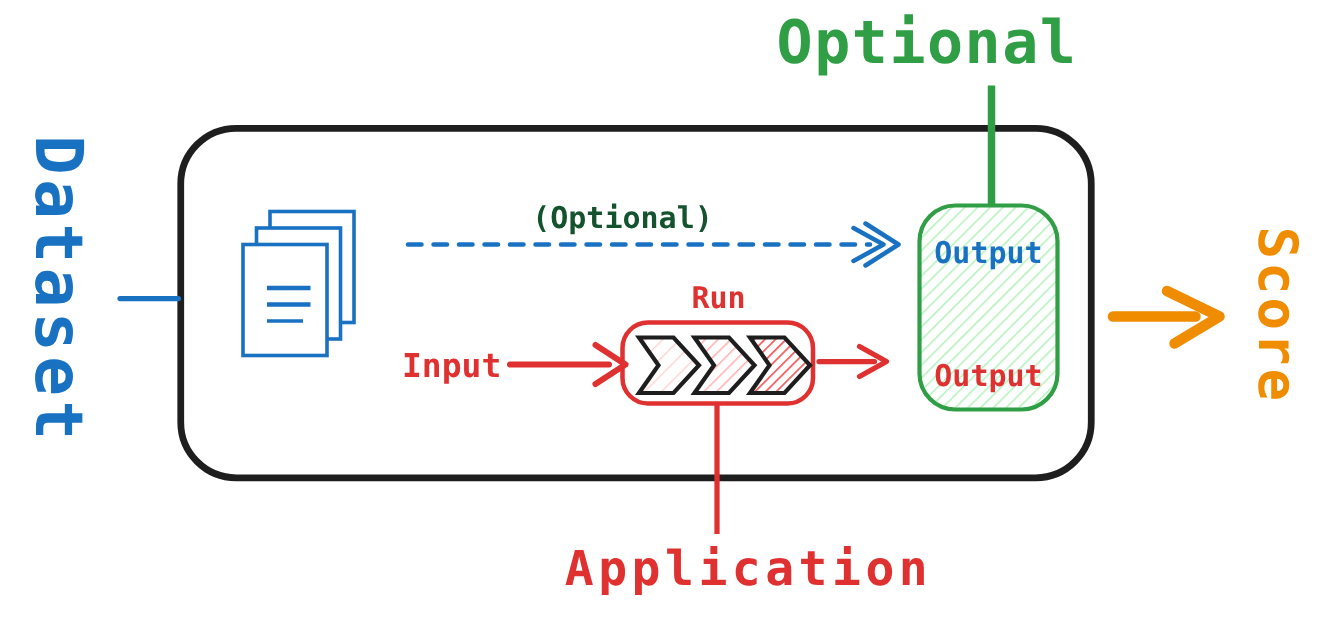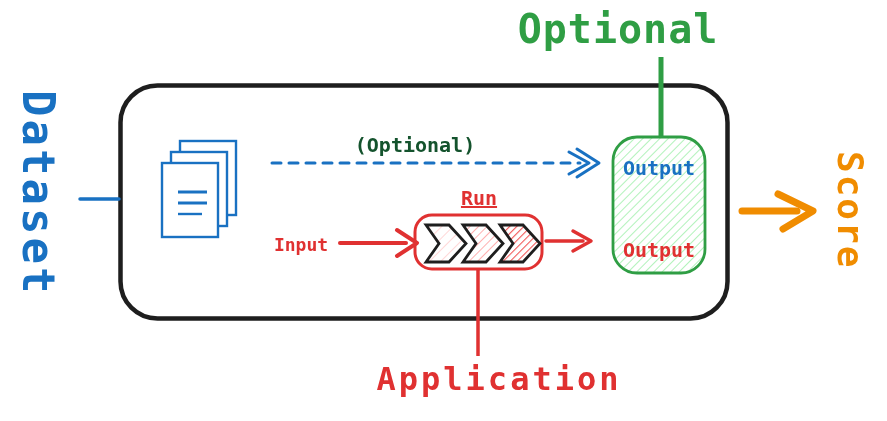--- a/index.html
+++ b/index.html
@@ -20,22 +20,22 @@
   .lbl-score{
     left:826px;top:145px;height:130px;width:48px;
     writing-mode:vertical-rl;text-orientation:mixed;text-align:center;
     font-size:36px;line-height:48px;letter-spacing:2px;color:#f08c00;
   }
   .lbl-application{left:317px;top:351px;width:364px;font-size:32px;line-height:56px;letter-spacing:3px;color:#e03131;}
   
   .sm{font-size:20px;line-height:24px;}
   .lbl-optional{left:353px;top:133px;width:124px;color:#14532d;}
   .lbl-examples{left:147px;top:244px;width:104px;color:#1971c2;}
-  .lbl-input{left:268px;top:233px;width:66px;font-size:18px;color:#e03131;}
-  .lbl-run{left:448px;top:186px;width:62px;color:#e03131;text-decoration:underline;}
+  .lbl-input{left:268px;top:233px;width:66px;font-size:22px;color:#e03131;}
+  .lbl-run{left:448px;top:186px;width:62px;color:#e03131;}
   .lbl-output-eval{left:613px;top:156px;width:92px;color:#1971c2;}
   .lbl-output-app{left:613px;top:238px;width:92px;color:#e03131;}
 </style>
 </head>
 <body>
 
 <div class="scene">
 
   <svg class="layer" viewBox="0 0 887 421" xmlns="http://www.w3.org/2000/svg">
     <defs>

